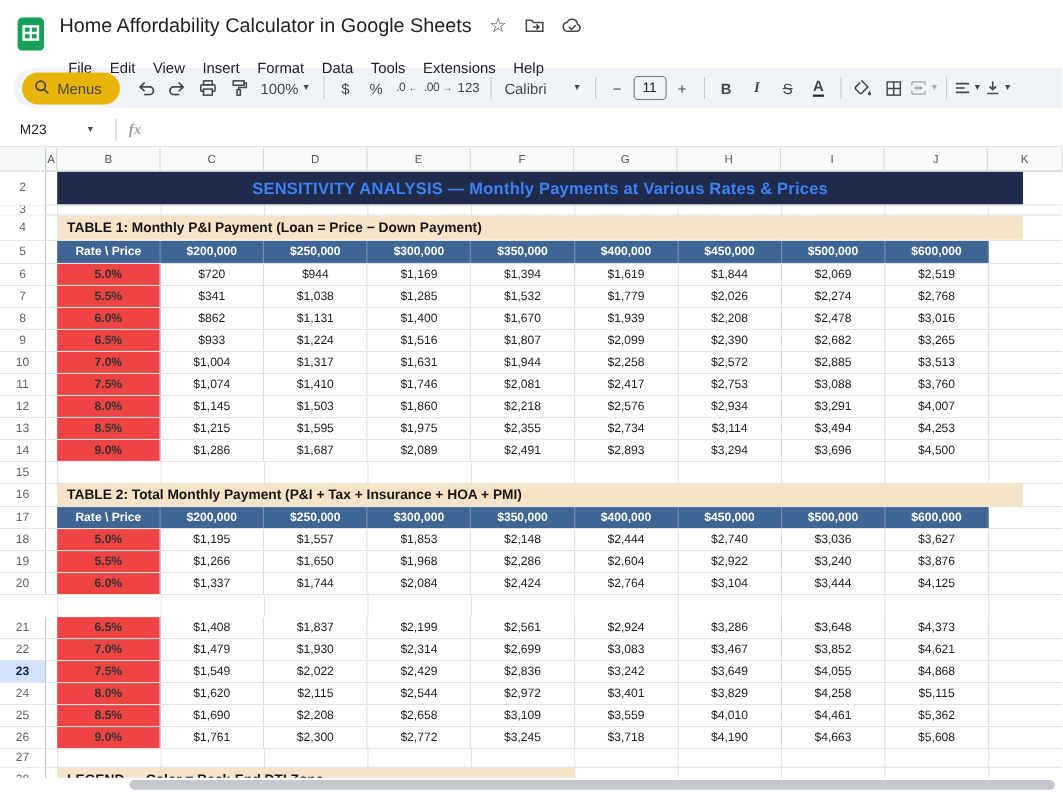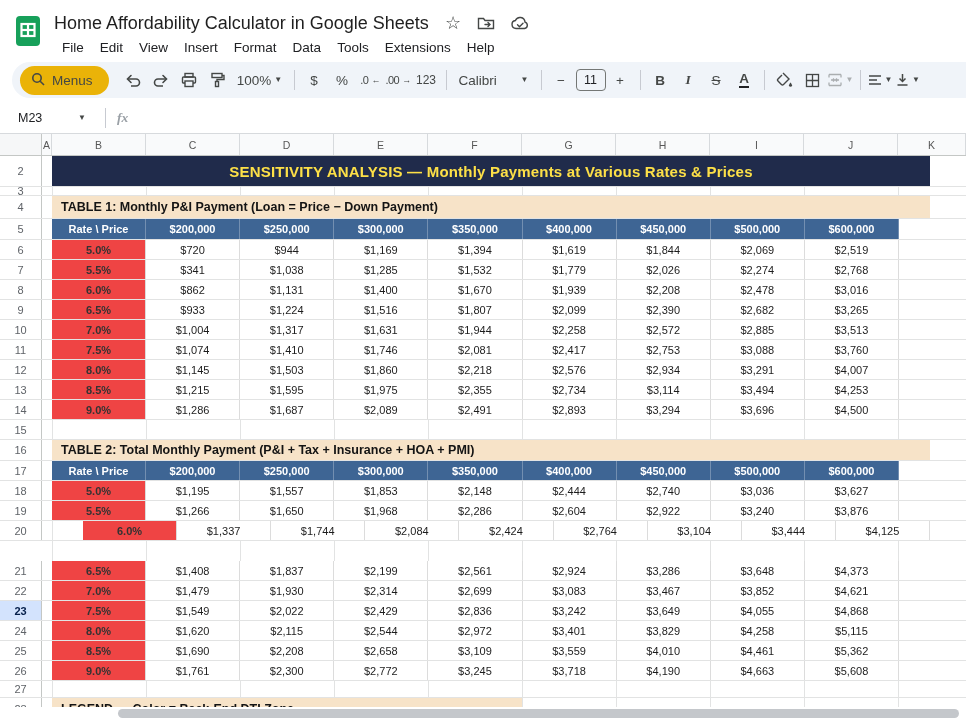--- a/index.html
+++ b/index.html
@@ -6,21 +6,21 @@
   html,body{width:966px;height:720px;overflow:hidden}
   body{font-family:"Liberation Sans",sans-serif;background:#fff;color:#202124}
 
   
   .titlebar{height:62px;display:flex;align-items:flex-start;padding:10px 0 0 14px;gap:12px}
   .logo{flex:none;margin-top:2px}
   .title-block{display:flex;flex-direction:column;min-width:0}
   .title-row{display:flex;align-items:center;gap:16px;height:26px}
   .doc-title{font-size:18px;color:#1f1f1f;white-space:nowrap}
   .tb-ic{border:0;background:none;color:#444746;font-size:18px;line-height:1;display:flex;align-items:center;cursor:pointer}
-  .menubar{display:flex;gap:0;margin-top:1px}
+  .menubar{display:flex;gap:0;margin-top:15px}
   .menu-item{background:none;border:0;font-family:"Liberation Sans",sans-serif;font-size:13.5px;padding:3px 8px;border-radius:4px;color:#202124;cursor:pointer}
 
   
   .toolbar{margin:0 0 5px 12px;height:36px;background:#f0f4f9;border-radius:20px 0 0 20px;display:flex;align-items:center;padding:0 8px;gap:1px;overflow:hidden}
   .tbtn{min-width:27px;height:27px;border:0;background:none;border-radius:4px;display:flex;align-items:center;justify-content:center;font-size:13.5px;color:#444746;gap:3px;cursor:pointer;flex:none;font-family:"Liberation Sans",sans-serif}
   .pill{background:#eab308;border-radius:15px;height:29px;display:flex;align-items:center;padding:0 16px 0 11px;gap:7px;color:#444746;font-size:13.5px;margin-right:10px;border:0;cursor:pointer;flex:none}
   .sep{width:1px;height:20px;background:#c7cad1;margin:0 5px;flex:none}
   .caret{font-size:8px;color:#444746;line-height:1}
   .fontsel{width:82px;justify-content:space-between;padding:0 6px}
   .sizebox{width:30px;height:22px;border:1px solid #747775;border-radius:4px;display:flex;align-items:center;justify-content:center;font-size:12.5px;color:#202124;flex:none;background:none;cursor:pointer}
@@ -42,21 +42,21 @@
   .corner{width:42px;flex:none;border-right:1px solid #c4c7c5;background:#f6f7f8}
   .colhead{border-right:1px solid #d7dadd;display:flex;align-items:center;justify-content:center;font-size:10.5px;color:#575757;overflow:hidden;flex:none;cursor:pointer}
   .rows{position:relative;height:565px;overflow:hidden}
   .vlines{position:absolute;left:42px;top:0;bottom:0;right:0;z-index:0;pointer-events:none}
   .vline{position:absolute;top:0;bottom:0;width:1px;background:#e2e3e3}
   .srow{display:flex;border-bottom:1px solid #e2e3e3;position:relative}
   .rowhead{width:42px;flex:none;background:#fff;border-right:1px solid #c4c7c5;display:flex;align-items:center;justify-content:center;font-size:11px;color:#5f6368;overflow:hidden;cursor:pointer}
   .rowhead.sel{background:#d3e3fd;color:#041e49;font-weight:bold}
   .rcontent{position:relative;flex:1;display:flex;padding-left:10px;z-index:1;overflow:hidden}
   .band{height:100%;flex:none}
-  .banner{width:878px;background:#202b4b;color:#fde047;font-weight:bold;font-size:15px;display:flex;align-items:center;justify-content:center;letter-spacing:.2px;white-space:nowrap}
+  .banner{width:878px;background:#202b4b;color:#3b82f6;font-weight:bold;font-size:15px;display:flex;align-items:center;justify-content:center;letter-spacing:.2px;white-space:nowrap}
   .titleband{width:878px;background:#f7e3c8;display:flex;align-items:center;font-weight:bold;font-size:12.5px;color:#141414;padding-left:9px;white-space:nowrap}
   .thead{display:flex;width:847px;background:#3e6594}
   .hcell{flex:1;color:#fff;font-weight:bold;font-size:11px;display:flex;align-items:center;justify-content:center;border-right:1px solid rgba(255,255,255,.28);cursor:cell}
   .hcell.first{flex:0 0 94px}
   .tdata{display:flex;width:847px;background:#fff}
   .dcell{flex:1;font-size:11px;color:#1c1c1c;display:flex;align-items:center;justify-content:center;border-right:1px solid #dcdcdc;cursor:cell}
   .dcell.first{flex:0 0 94px;background:#ef4444;font-weight:bold;color:#333}
   .legtitle{width:470px;background:#f7e3c8;display:flex;align-items:center;font-weight:bold;font-size:12.5px;color:#141414;padding-left:9px;white-space:nowrap}
   .greenband{width:470px;background:#e7f3e8;color:#2c6e31;font-size:12px;display:flex;align-items:flex-start;padding:2px 0 0 9px;white-space:nowrap}
 
@@ -479,21 +479,21 @@
             <div class="dcell">$1,650</div>
             <div class="dcell">$1,968</div>
             <div class="dcell">$2,286</div>
             <div class="dcell">$2,604</div>
             <div class="dcell">$2,922</div>
             <div class="dcell">$3,240</div>
             <div class="dcell">$3,876</div>
           </div>
         </div>
       </div>
-      <div class="srow" style="height: 20px; gap: 31px;">
+      <div class="srow" style="height: 20px;">
         <div class="rowhead">20</div>
         <div class="rcontent">
           <div class="band tdata">
             <div class="dcell first">6.0%</div>
             <div class="dcell">$1,337</div>
             <div class="dcell">$1,744</div>
             <div class="dcell">$2,084</div>
             <div class="dcell">$2,424</div>
             <div class="dcell">$2,764</div>
             <div class="dcell">$3,104</div>

